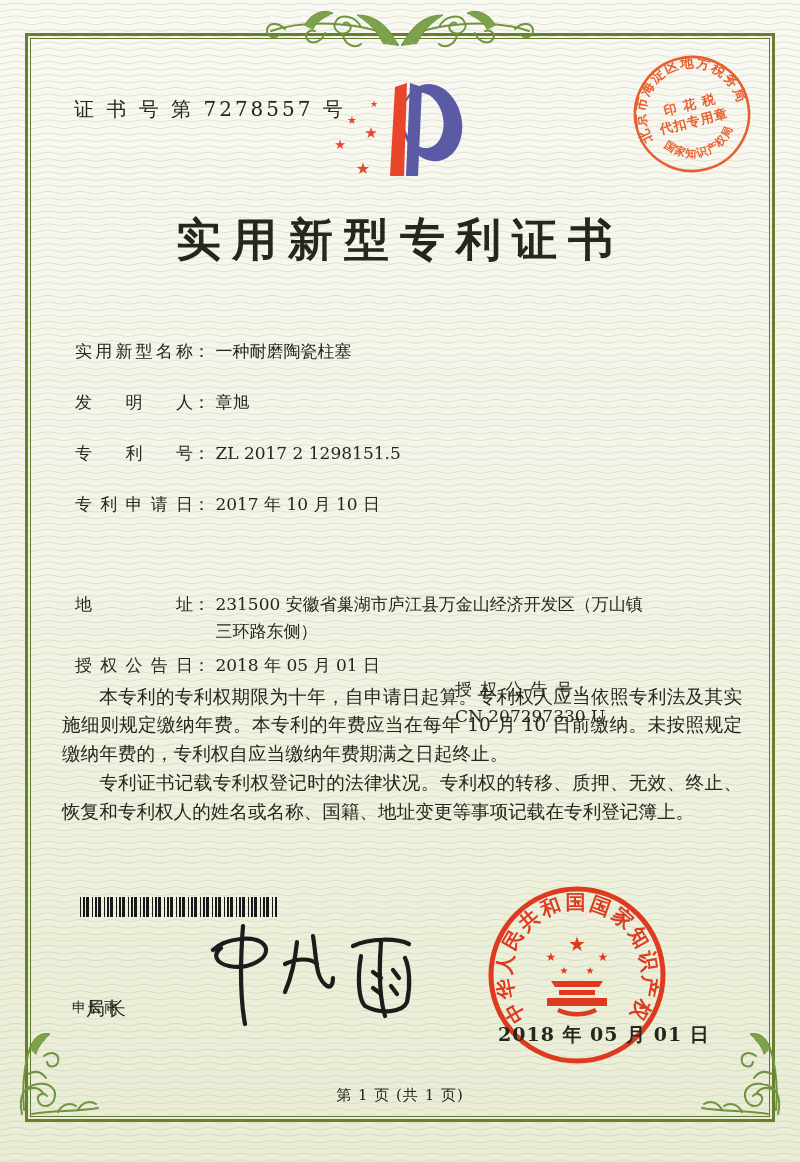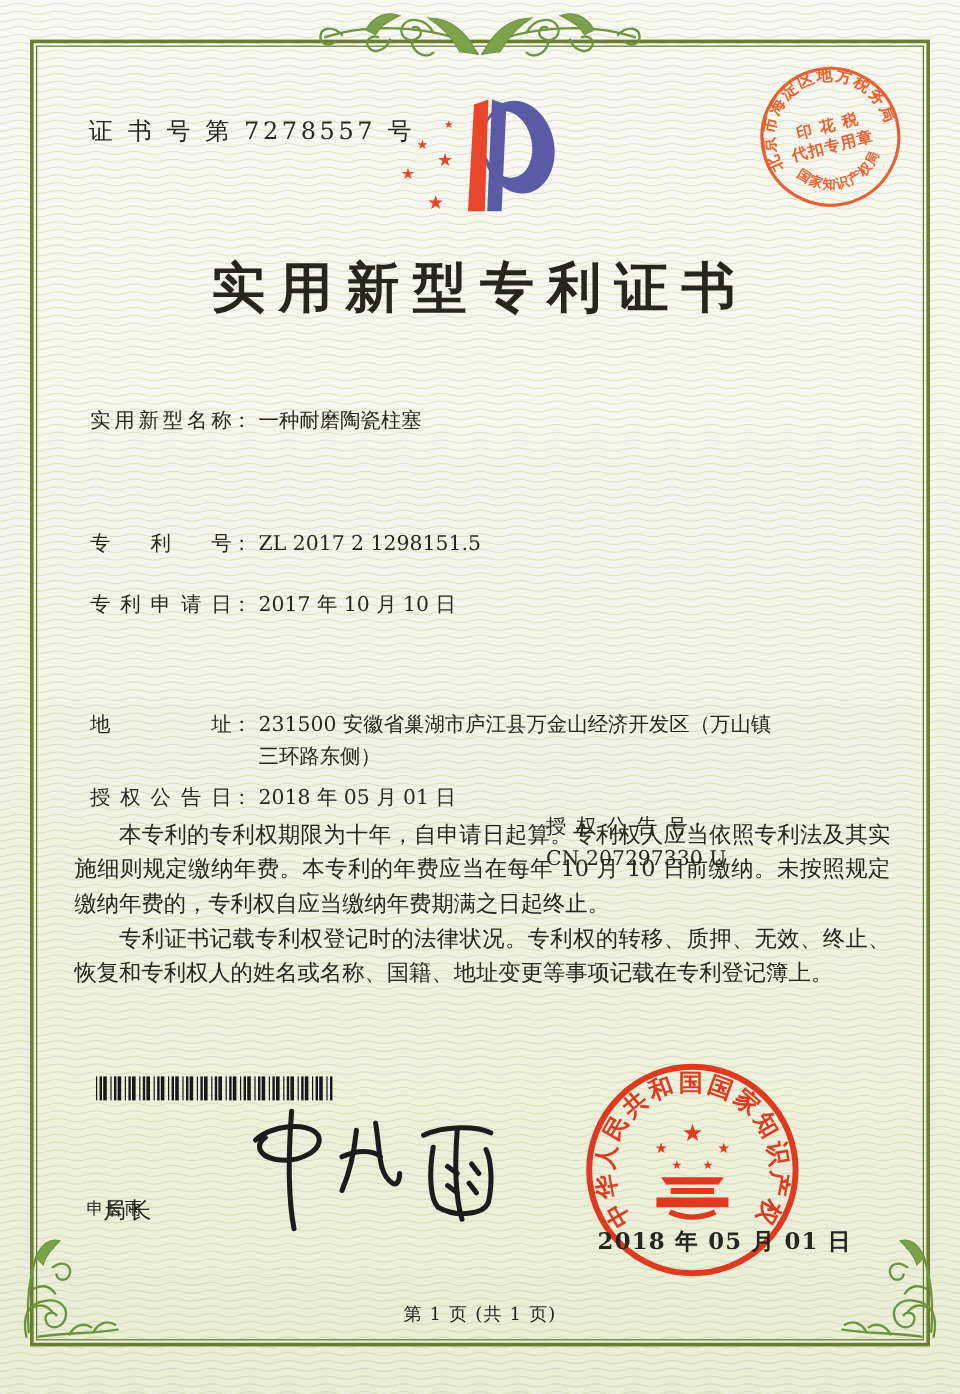--- a/index.html
+++ b/index.html
@@ -298,20 +298,24 @@
     <text x="62" y="57" text-anchor="middle" font-size="13" fill="#e8602f" font-weight="bold" letter-spacing="1">印 花 税</text>
     <text x="62" y="74" text-anchor="middle" font-size="13" fill="#e8602f" font-weight="bold" letter-spacing="1">代扣专用章</text>
   </svg>
 
   <div class="abs title">实用新型专利证书</div>
 
   <div class="abs row" style="top:338px">
     <span class="flabel">实用新型名称</span><span class="fcolon">：</span>
     <span class="fvalue">一种耐磨陶瓷柱塞</span>
   </div>
+  <div class="abs row" style="top:389px">
+    <span class="flabel">发明人</span><span class="fcolon">：</span>
+    <span class="fvalue">章旭</span>
+  </div>
   <div class="abs row" style="top:440px">
     <span class="flabel">专利号</span><span class="fcolon">：</span>
     <span class="fvalue">ZL 2017 2 1298151.5</span>
   </div>
   <div class="abs row" style="top:491px">
     <span class="flabel">专利申请日</span><span class="fcolon">：</span>
     <span class="fvalue">2017 年 10 月 10 日</span>
   </div>
   <div class="abs row" style="top:591px">
     <span class="flabel">地址</span><span class="fcolon">：</span>

